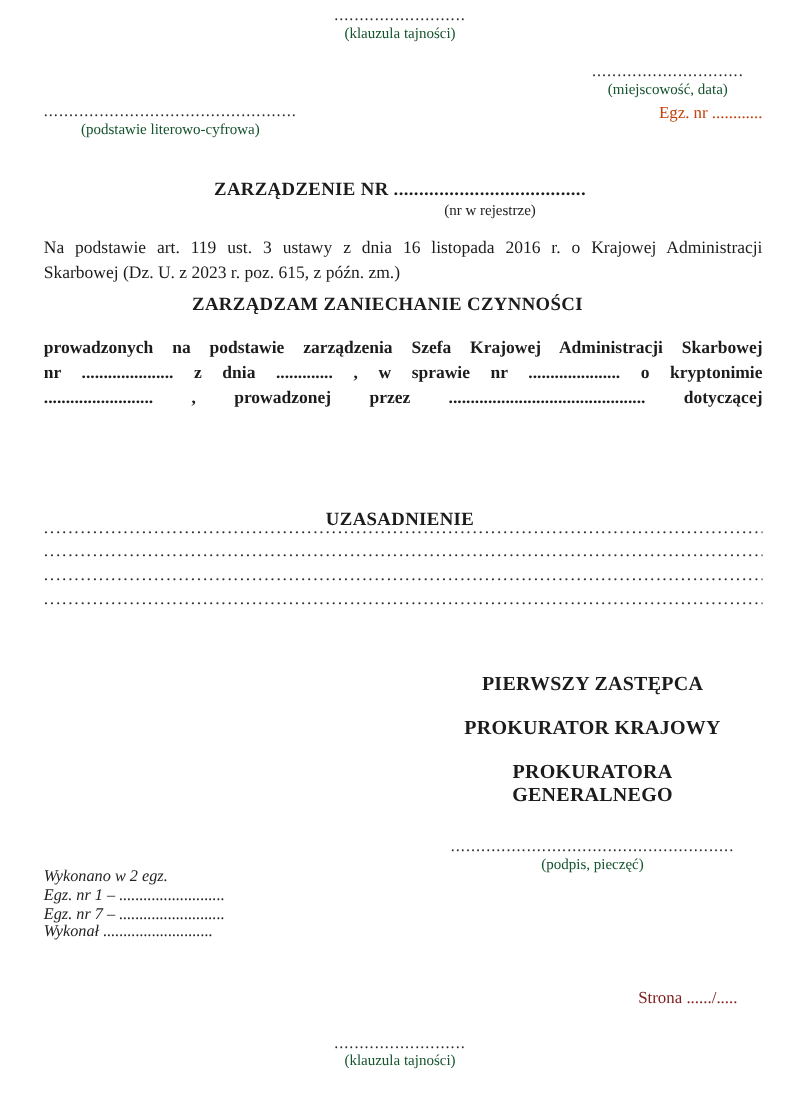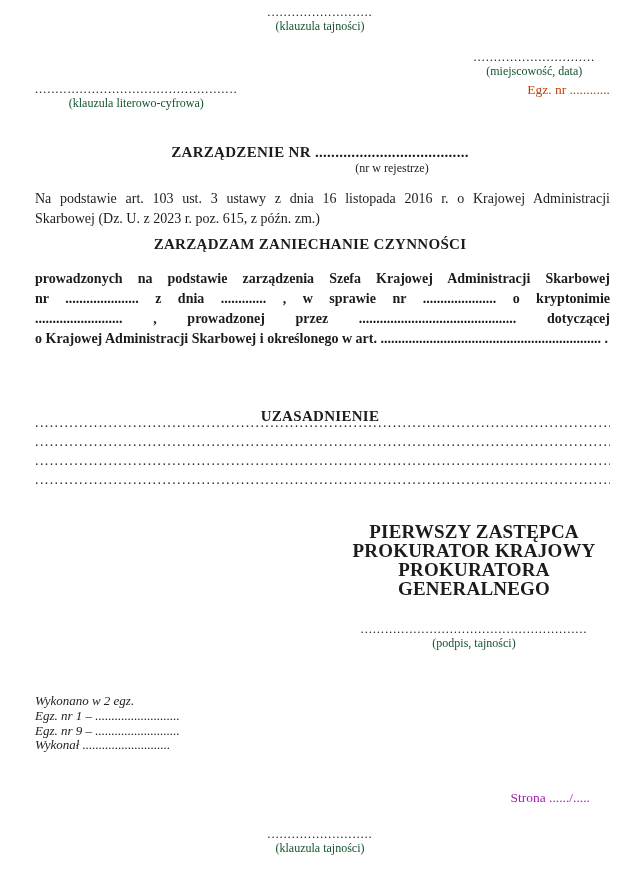--- a/index.html
+++ b/index.html
@@ -18,85 +18,84 @@
   .body-txt{font-size:14px;line-height:20px;color:#1c1c1c;}
   .jline{text-align:justify;text-align-last:justify;white-space:normal;}
   .pline{text-align:left;}
   .title{font-size:15px;font-weight:bold;letter-spacing:0.3px;}
   .heading{font-size:15px;font-weight:bold;letter-spacing:0.3px;}
   .title-sub{font-size:12px;color:#222;transform:translateX(72px);}
   .dotrow{
     font-size:14px;letter-spacing:1.4px;color:#2e2e2e;
     white-space:nowrap;overflow:hidden;height:19px;line-height:19px;width:575px;
   }
-  .sig-line{font-size:19px;font-weight:bold;line-height:19px;letter-spacing:0.2px;}
+  .sig-line{font-size:16px;font-weight:bold;line-height:19px;letter-spacing:0.2px;margin-top:16px;}
   .exec-line{font-size:13px;line-height:14.8px;color:#222;white-space:nowrap;}
   .copyno{font-size:13.5px;color:#c2410c;}
-  .pageno{font-size:13.5px;color:#a21caf;}
+  .pageno{font-size:13.5px;color:#7f1d1d;}
 </style>
 </head>
 <body>
 
 <div class="abs ctr" style="top:5px;left:50%;transform:translateX(-50%);">
   <div class="fill">..........................</div>
   <div class="small">(klauzula tajności)</div>
 </div>
 
 <div class="abs ctr" style="top:50px;right:45px;">
   <div class="fill">..............................</div>
   <div class="small">(miejscowość, data)</div>
 </div>
 
 <div class="abs ctr" style="top:82px;left:35px;">
   <div class="fill">..................................................</div>
-  <div class="small">(klauzula literowo-cyfrowa)</div>
+  <div class="small">(podstawie literowo-cyfrowa)</div>
 </div>
 
 <div class="abs copyno" style="top:82px;right:30px;">Egz. nr ............</div>
 
 <div class="abs" style="top:144px;left:0;width:640px;font-family:Liberation Serif, serif;">
   <div class="ctr title">ZARZĄDZENIE NR ......................................</div>
   <div class="ctr title-sub">(nr w rejestrze)</div>
 </div>
 
 <div class="abs body-txt" style="top:189px;left:35px;width:575px;">
-  <div class="jline">Na podstawie art. 103 ust. 3 ustawy z dnia 16 listopada 2016 r. o Krajowej Administracji</div>
+  <div class="jline">Na podstawie art. 119 ust. 3 ustawy z dnia 16 listopada 2016 r. o Krajowej Administracji</div>
   <div class="pline">Skarbowej (Dz. U. z 2023 r. poz. 615, z późn. zm.)</div>
 </div>
 
 <div class="abs ctr heading" style="top:236px;left:0;width:620px;">ZARZĄDZAM ZANIECHANIE CZYNNOŚCI</div>
 
 <div class="abs body-txt" style="top:269px;left:35px;width:575px;font-weight:bold;">
   <div class="jline">prowadzonych na podstawie zarządzenia Szefa Krajowej Administracji Skarbowej</div>
   <div class="jline">nr ..................... z dnia ............. , w sprawie nr ..................... o kryptonimie</div>
   <div class="jline">......................... , prowadzonej przez ............................................. dotyczącej</div>
-  <div class="pline">o Krajowej Administracji Skarbowej i określonego w art. ............................................................... .</div>
 </div>
 
 <div class="abs ctr heading" style="top:378px;left:0;width:640px;margin-top:30px;">UZASADNIENIE</div>
 
 <div class="abs" style="top:413px;left:35px;width:575px;">
   <div class="dotrow">..................................................................................................................................</div>
   <div class="dotrow">..................................................................................................................................</div>
   <div class="dotrow">..................................................................................................................................</div>
   <div class="dotrow">..................................................................................................................................</div>
 </div>
 
 <div class="abs ctr" style="top:522px;left:345px;width:258px;">
   <div class="sig-line">PIERWSZY ZASTĘPCA</div>
   <div class="sig-line">PROKURATOR KRAJOWY</div>
   <div class="sig-line">PROKURATORA GENERALNEGO</div>
   <div class="fill" style="margin-top:24px;">........................................................</div>
-  <div class="small">(podpis, tajności)</div>
+  <div class="small">(podpis, pieczęć)</div>
 </div>
 
 <div class="abs" style="top:694px;left:35px;font-style:italic;">
   <div class="exec-line">Wykonano w 2 egz.</div>
   <div class="exec-line">Egz. nr 1 – ..........................</div>
-  <div class="exec-line">Egz. nr 9 – ..........................</div>
+  <div class="exec-line">Egz. nr 7 – ..........................</div>
   <div class="exec-line">Wykonał ...........................</div>
 </div>
 
 <div class="abs pageno" style="top:790px;right:50px;">Strona ....../.....</div>
 
 <div class="abs ctr" style="top:827px;left:50%;transform:translateX(-50%);">
   <div class="fill">..........................</div>
   <div class="small">(klauzula tajności)</div>
 </div>
 

